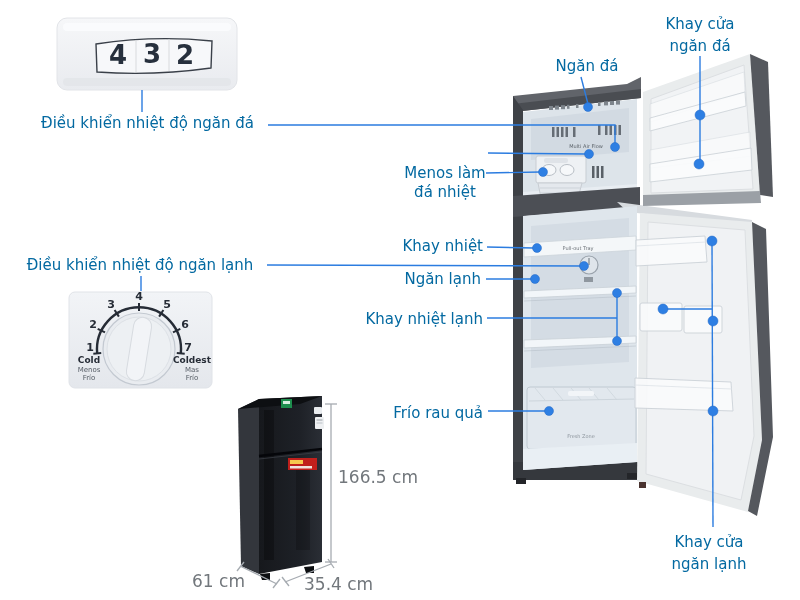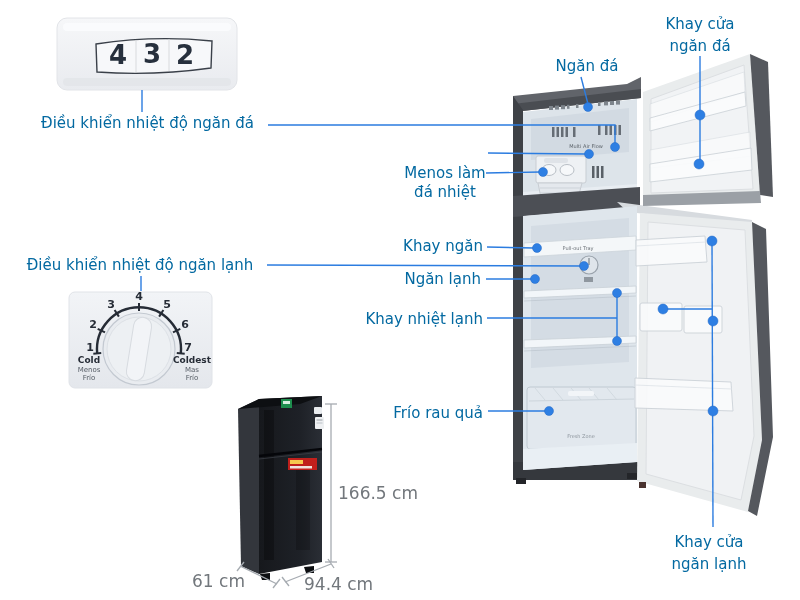--- a/index.html
+++ b/index.html
@@ -299,27 +299,27 @@
   <div class="lbl c" style="left:537px;top:57px;width:100px;">Ngăn đá</div>
   <div class="lbl two" style="left:650px;top:13px;width:100px;">
     <span>Khay cửa</span><br>
     <span>ngăn đá</span>
   </div>
 
   <div class="lbl two" style="left:395px;top:164px;width:100px;line-height:19px;">
     <span>Menos làm</span><br>
     <span>đá nhiệt</span>
   </div>
-  <div class="lbl r" style="left:300px;top:237px;width:183px;">Khay ngăn</div>
+  <div class="lbl r" style="left:300px;top:237px;width:183px;">Khay nhiệt</div>
   <div class="lbl r" style="left:300px;top:270px;width:181px;">Ngăn lạnh</div>
   <div class="lbl r" style="left:300px;top:310px;width:183px;">Khay nhiệt lạnh</div>
   <div class="lbl r" style="left:300px;top:404px;width:183px;">Frío rau quả</div>
 
   <div class="lbl two" style="left:659px;top:531px;width:100px;">
     <span>Khay cửa</span><br>
     <span>ngăn lạnh</span>
   </div>
 
-  <div class="dim" style="left:338px;top:467px;margin-top:16px;">166.5 cm</div>
+  <div class="dim" style="left:338px;top:467px;">166.5 cm</div>
   <div class="dim" style="left:192px;top:571px;">61 cm</div>
-  <div class="dim" style="left:304px;top:574px;">94.4 cm</div>
+  <div class="dim" style="left:304px;top:574px;">35.4 cm</div>
 
 </div>
 
 </body></html>

